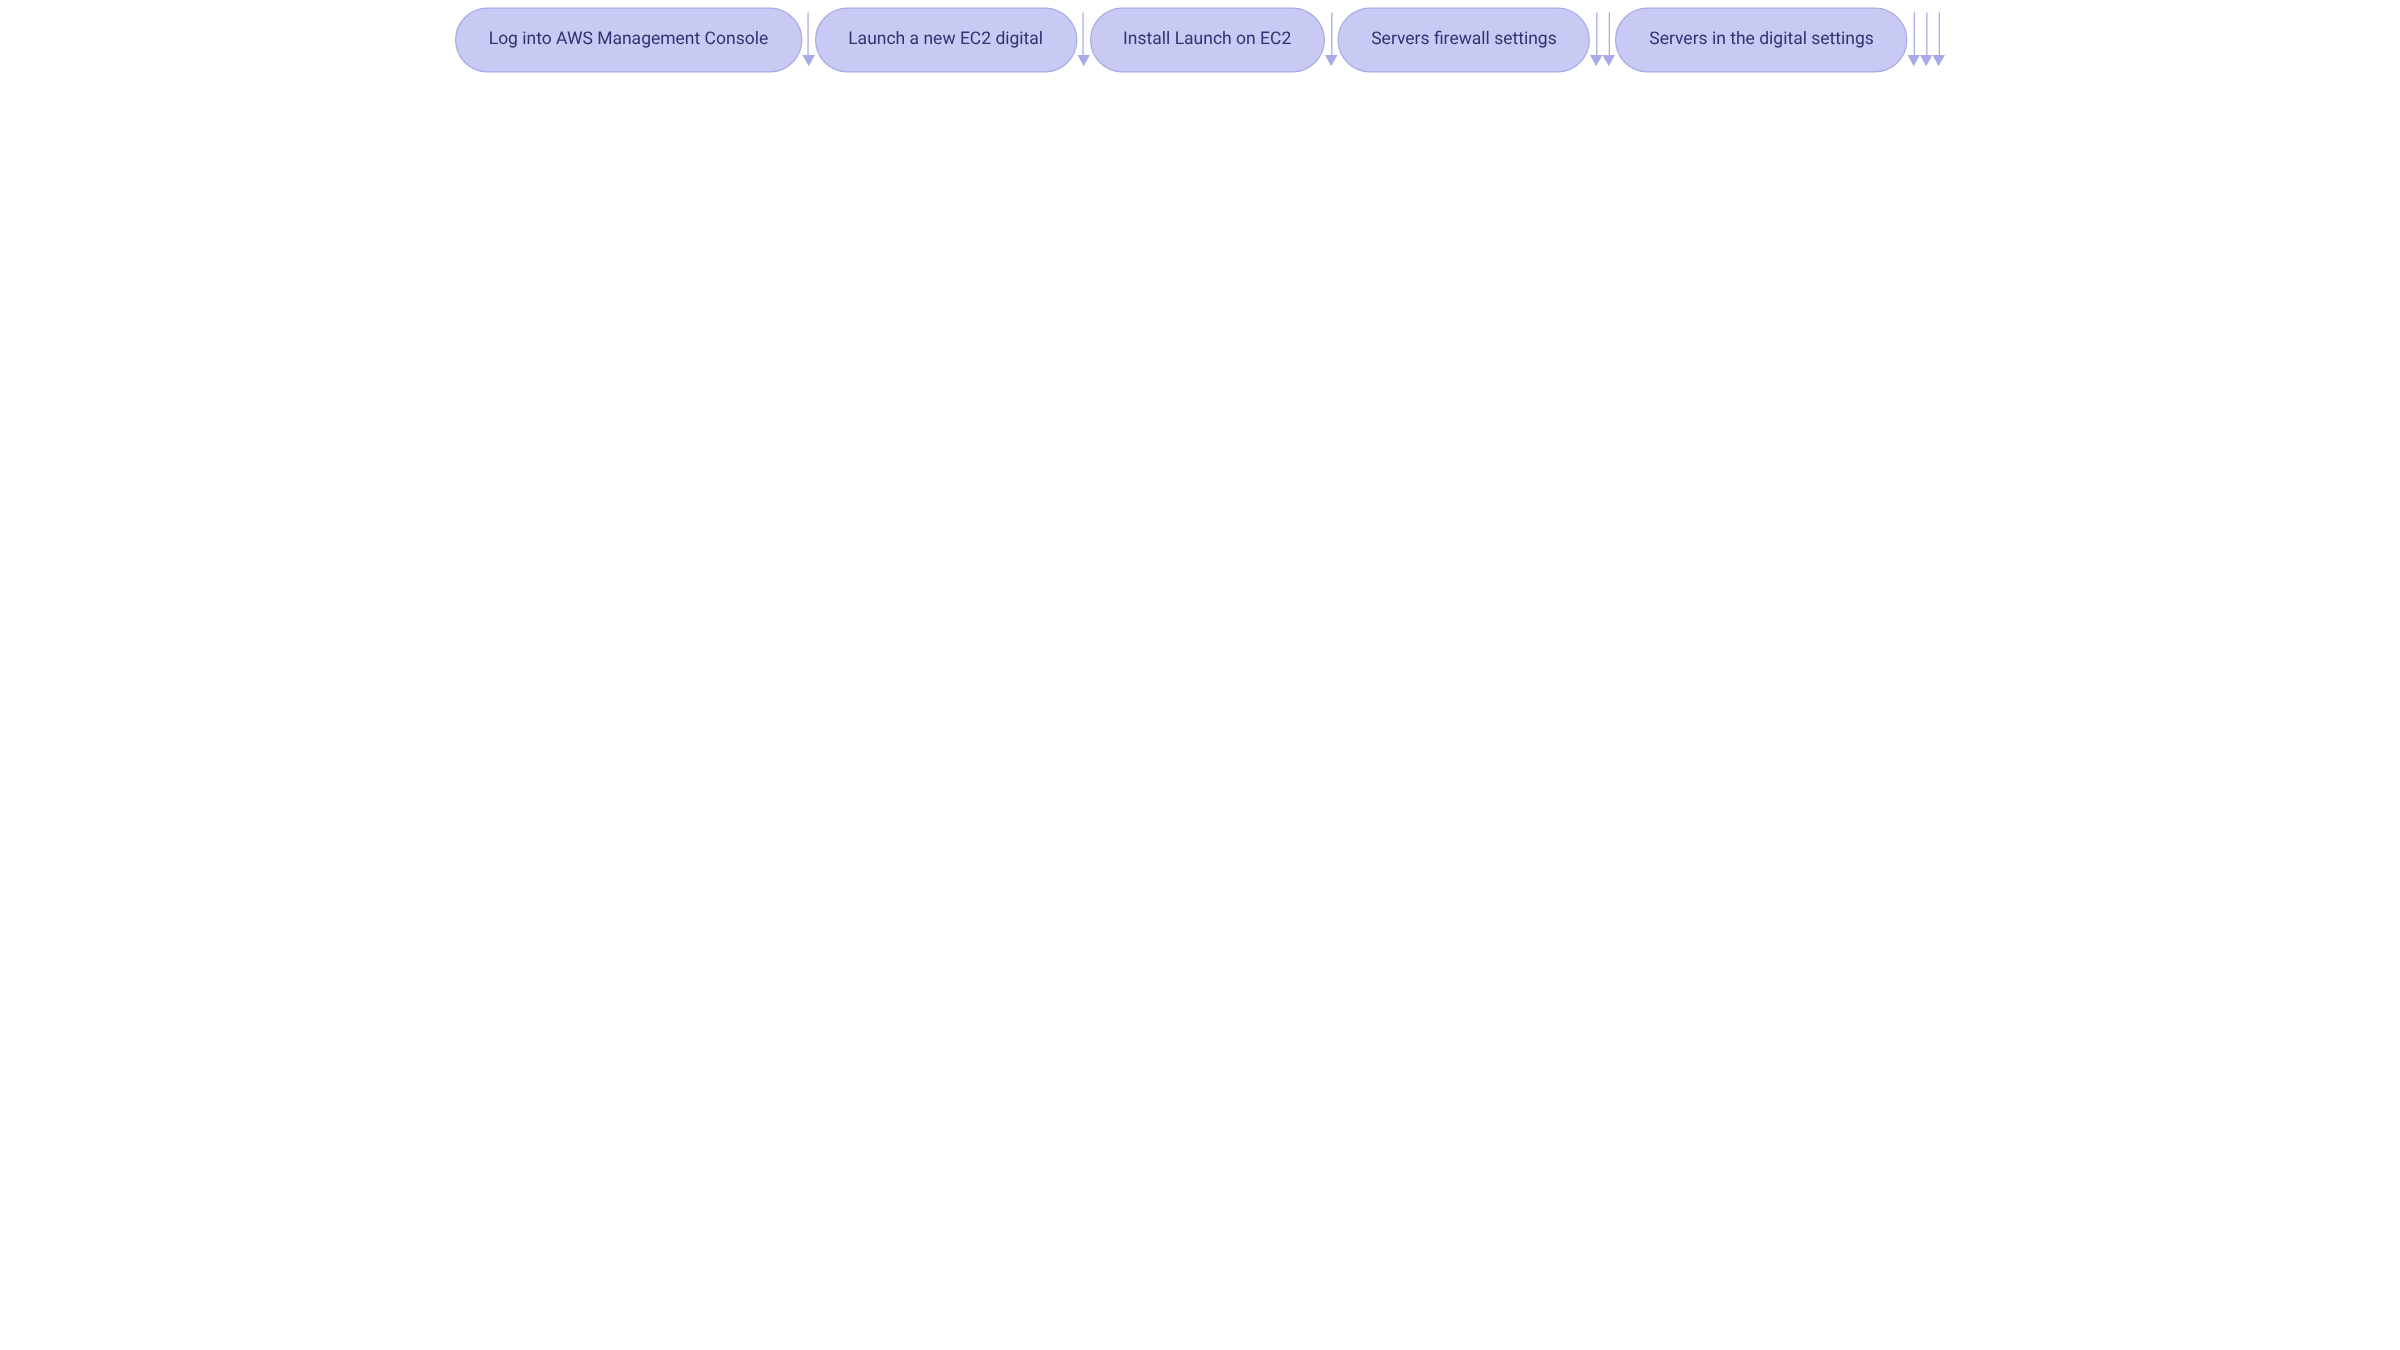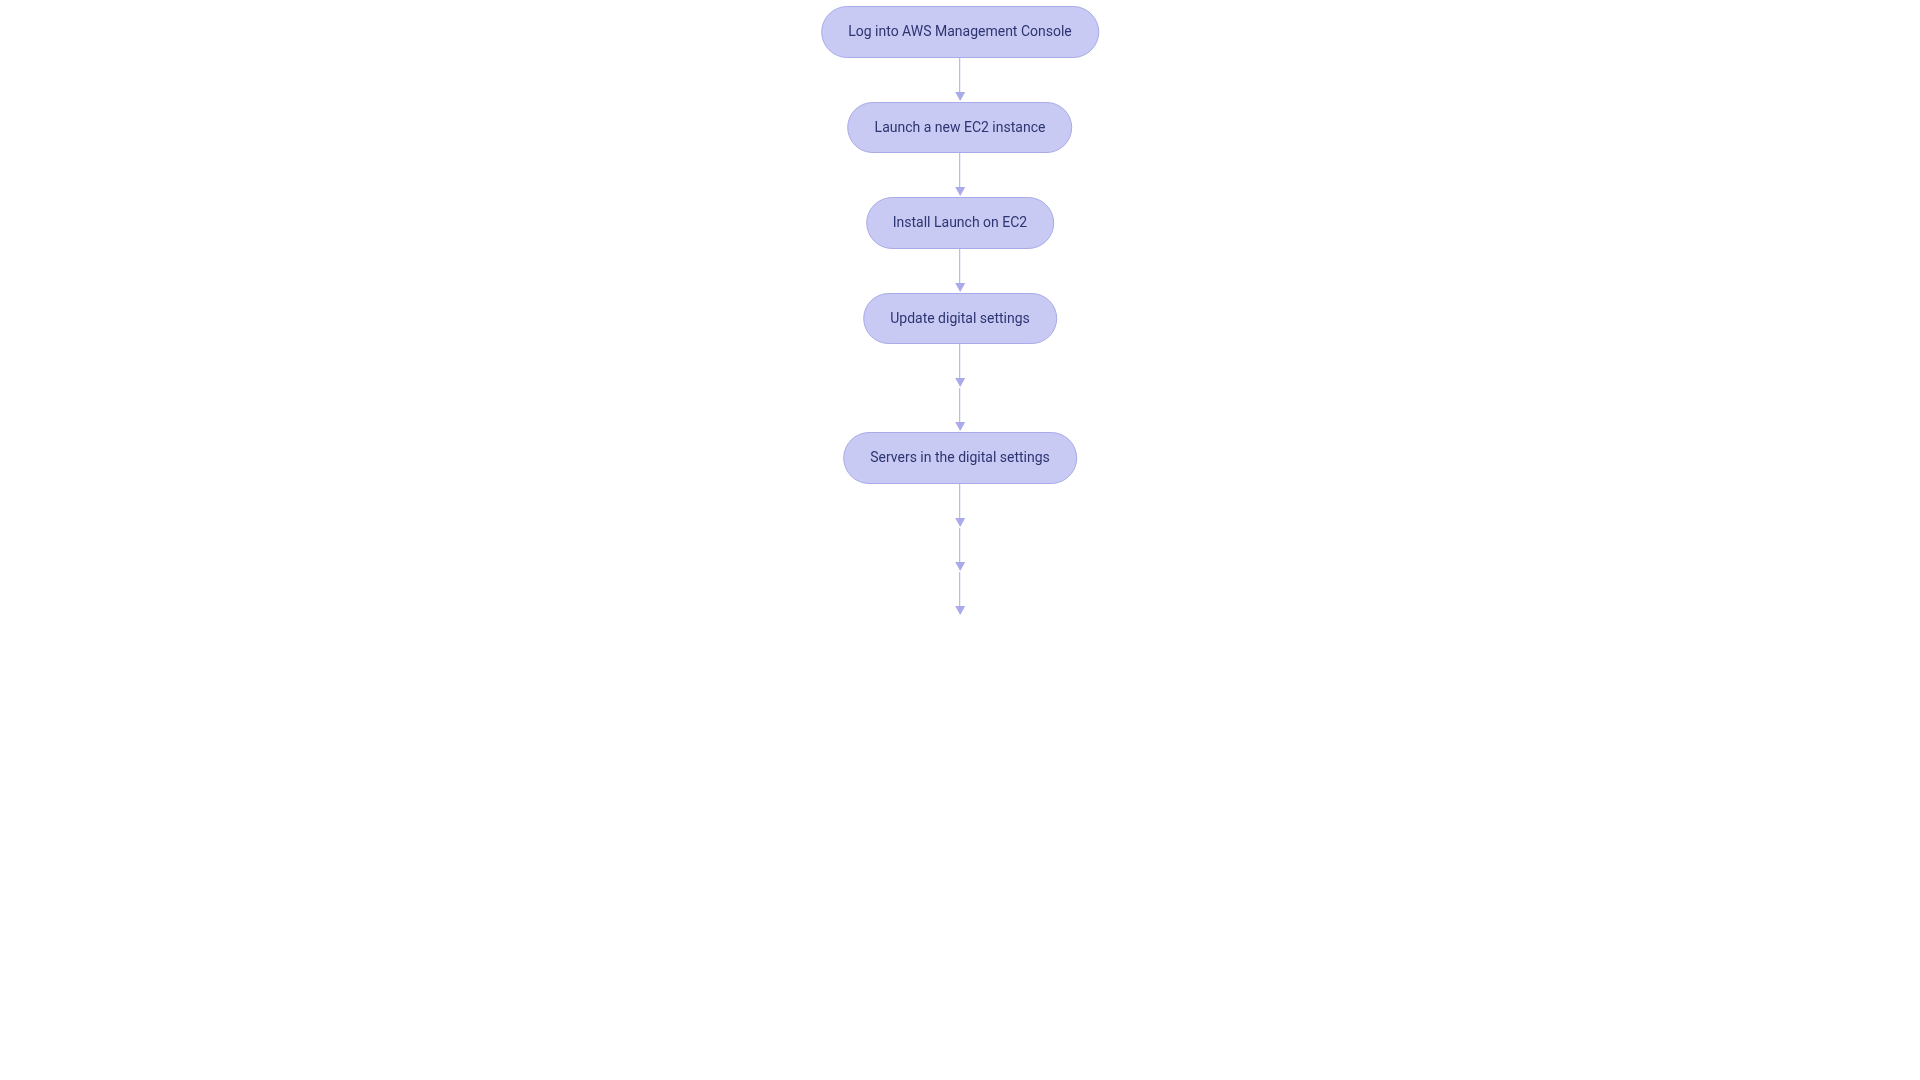--- a/index.html
+++ b/index.html
@@ -14,21 +14,21 @@
       font-family: -apple-system, BlinkMacSystemFont, "Segoe UI", Roboto, Helvetica, Arial, sans-serif;
       position: relative;
       overflow: hidden;
     }
     .flowchart {
       position: absolute;
       left: 50%;
       transform: translateX(-50%);
       top: 6px;
       display: flex;
-      flex-direction: column;
+      flex-direction: row;
       align-items: center;
     }
     .node {
       background: #c9caf3;
       border: 1px solid #a9aae8;
       border-radius: 999px;
       padding: 15px 26px;
       color: #2c3571;
       font-size: 14px;
       text-align: center;
@@ -57,31 +57,31 @@
   </style>
 </head>
 <body>
 
 <div class="flowchart">
   <div class="node">Log into AWS Management Console</div>
   <div class="arrow">
       <div class="arrow-line"></div>
       <div class="arrow-head"></div>
     </div>
-  <div class="node">Launch a new EC2 instance</div>
+  <div class="node">Launch a new EC2 digital</div>
   <div class="arrow">
       <div class="arrow-line"></div>
       <div class="arrow-head"></div>
     </div>
   <div class="node">Install Launch on EC2</div>
   <div class="arrow">
       <div class="arrow-line"></div>
       <div class="arrow-head"></div>
     </div>
-  <div class="node">Update digital settings</div>
+  <div class="node">Servers firewall settings</div>
   <div class="arrow">
       <div class="arrow-line"></div>
       <div class="arrow-head"></div>
     </div>
   <div class="arrow">
       <div class="arrow-line"></div>
       <div class="arrow-head"></div>
     </div>
   <div class="node">Servers in the digital settings</div>
   <div class="arrow">

